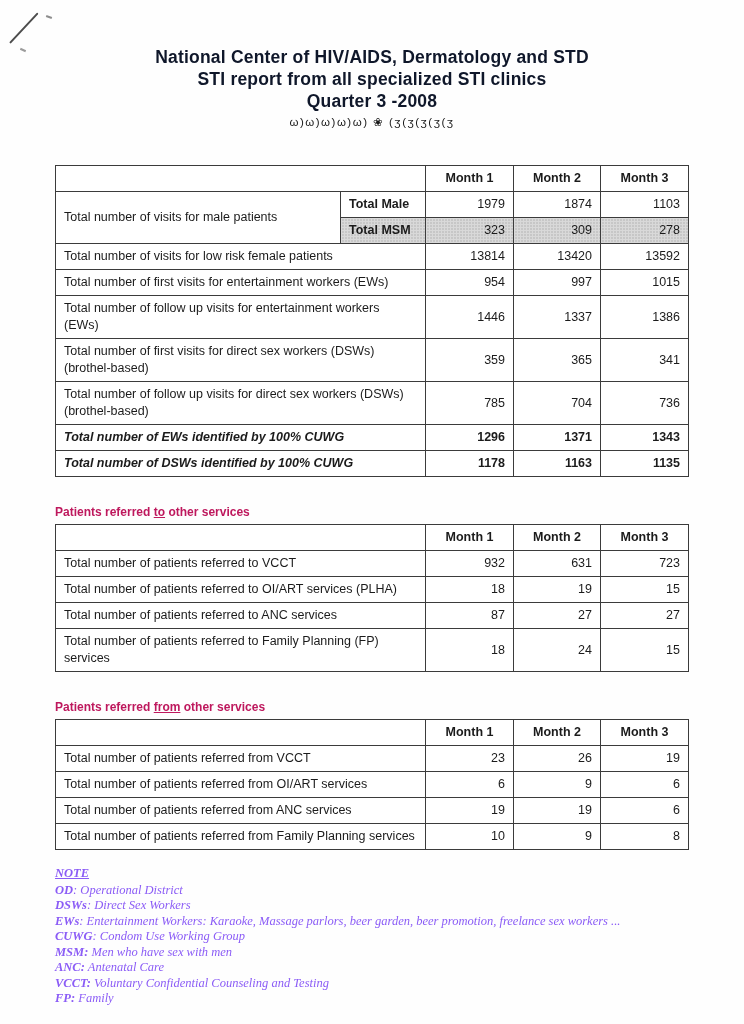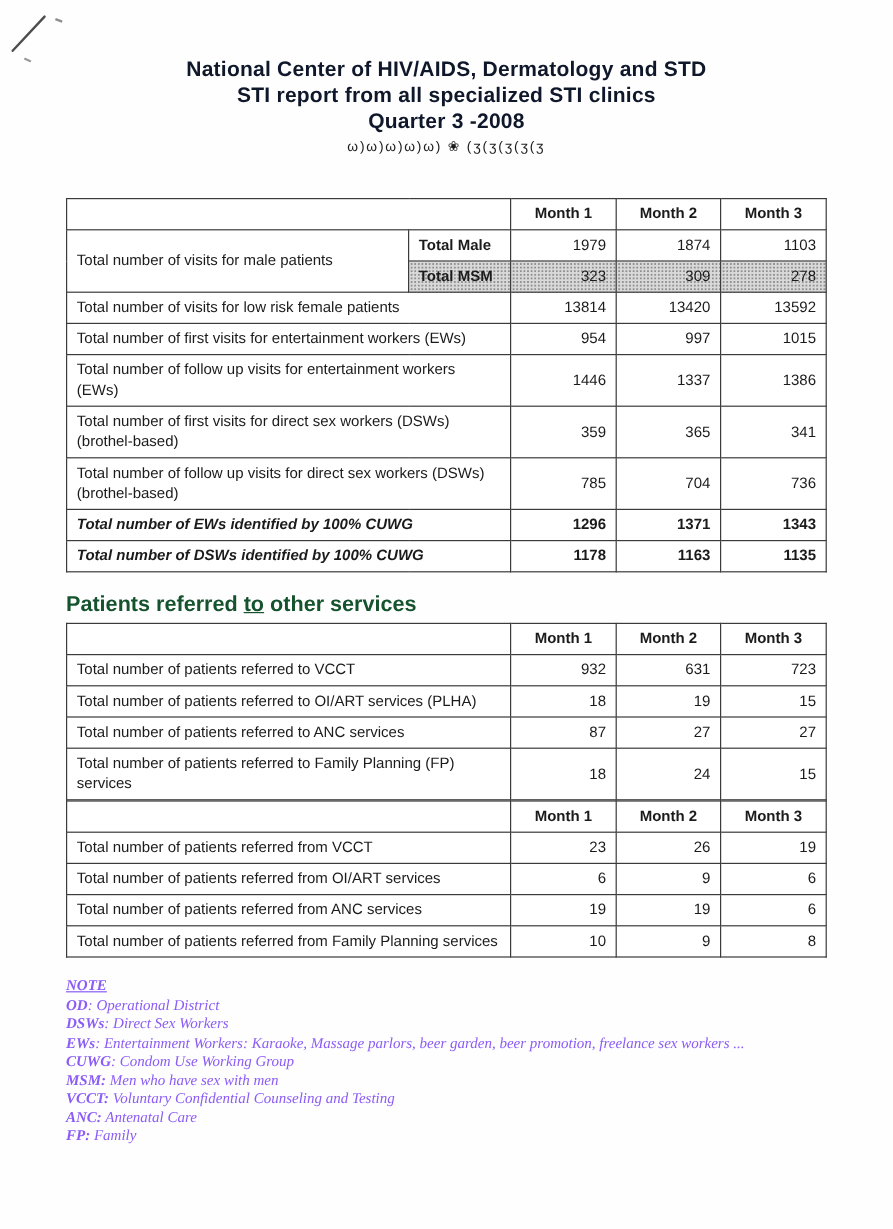--- a/index.html
+++ b/index.html
@@ -26,21 +26,21 @@
   td.hatch { background:repeating-linear-gradient(135deg,#181818 0 2.5px,#f8f8f8 2.5px 6px); }
   td.lbl { text-align:left; }
   td.sub { font-weight:700; }
   td.num { text-align:right; padding-right:10px; }
   tr.shade td { background-color:#d9d9d9;
     background-image:radial-gradient(circle,#8f8f8f 26%,rgba(0,0,0,0) 30%);
     background-size:3px 3px; }
   tr.emph td { font-weight:700; }
   tr.emph td.lbl { font-style:italic; }
 
-  .sec { margin:16px 0 5px 55px; font-size:18px; font-weight:700; color:#14532d; }
+  .sec { margin:28px 0 5px 55px; font-size:12px; font-weight:700; color:#be185d; }
   .sec .u { text-decoration:underline; }
 
   .notes { margin:16px 0 0 55px; width:633px;
     font-family:"Liberation Serif","DejaVu Serif",serif; font-style:italic;
     font-size:12.5px; line-height:15.5px; color:#8b5cf6; }
   .nt { font-weight:700; text-decoration:underline; margin-bottom:1px; }
   .ab { font-weight:700; }
 </style>
 </head>
 <body>
@@ -177,20 +177,23 @@
           <div>Total number of patients referred to Family Planning (FP)</div>
           <div>services</div>
         </td>
         <td class="num">18</td>
         <td class="num">24</td>
         <td class="num">15</td>
       </tr>
     </tbody>
   </table>
 
+  <div class="sec">
+    <span>Patients referred </span><span class="u">from</span><span> other services</span>
+  </div>
 
   <table class="rpt" id="t3">
     <colgroup>
         <col style="width:370px">
         <col style="width:88px">
         <col style="width:87px">
         <col style="width:88px">
       </colgroup>
     <tbody>
       <tr>
@@ -226,17 +229,17 @@
     </tbody>
   </table>
 
   <div class="notes">
     <div class="nt">NOTE</div>
     <div class="ni"><span class="ab">OD</span><span>: Operational District</span></div>
     <div class="ni"><span class="ab">DSWs</span><span>: Direct Sex Workers</span></div>
     <div class="ni"><span class="ab">EWs</span><span>: Entertainment Workers: Karaoke, Massage parlors, beer garden, beer promotion, freelance sex workers ...</span></div>
     <div class="ni"><span class="ab">CUWG</span><span>: Condom Use Working Group</span></div>
     <div class="ni"><span class="ab">MSM:</span><span> Men who have sex with men</span></div>
+    <div class="ni"><span class="ab">ANC:</span><span> Antenatal Care</span></div>
     <div class="ni"><span class="ab">VCCT:</span><span> Voluntary Confidential Counseling and Testing</span></div>
-    <div class="ni"><span class="ab">ANC:</span><span> Antenatal Care</span></div>
     <div class="ni"><span class="ab">FP:</span><span> Family</span></div>
   </div>
 </div>
 
 </body></html>

